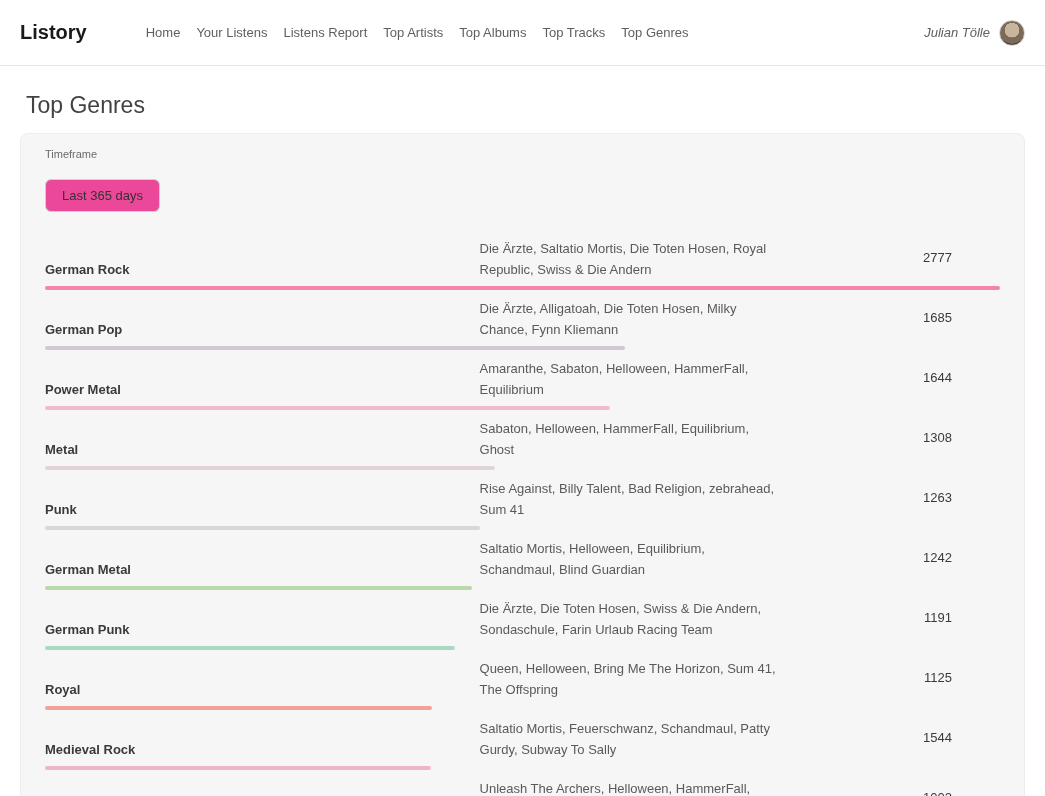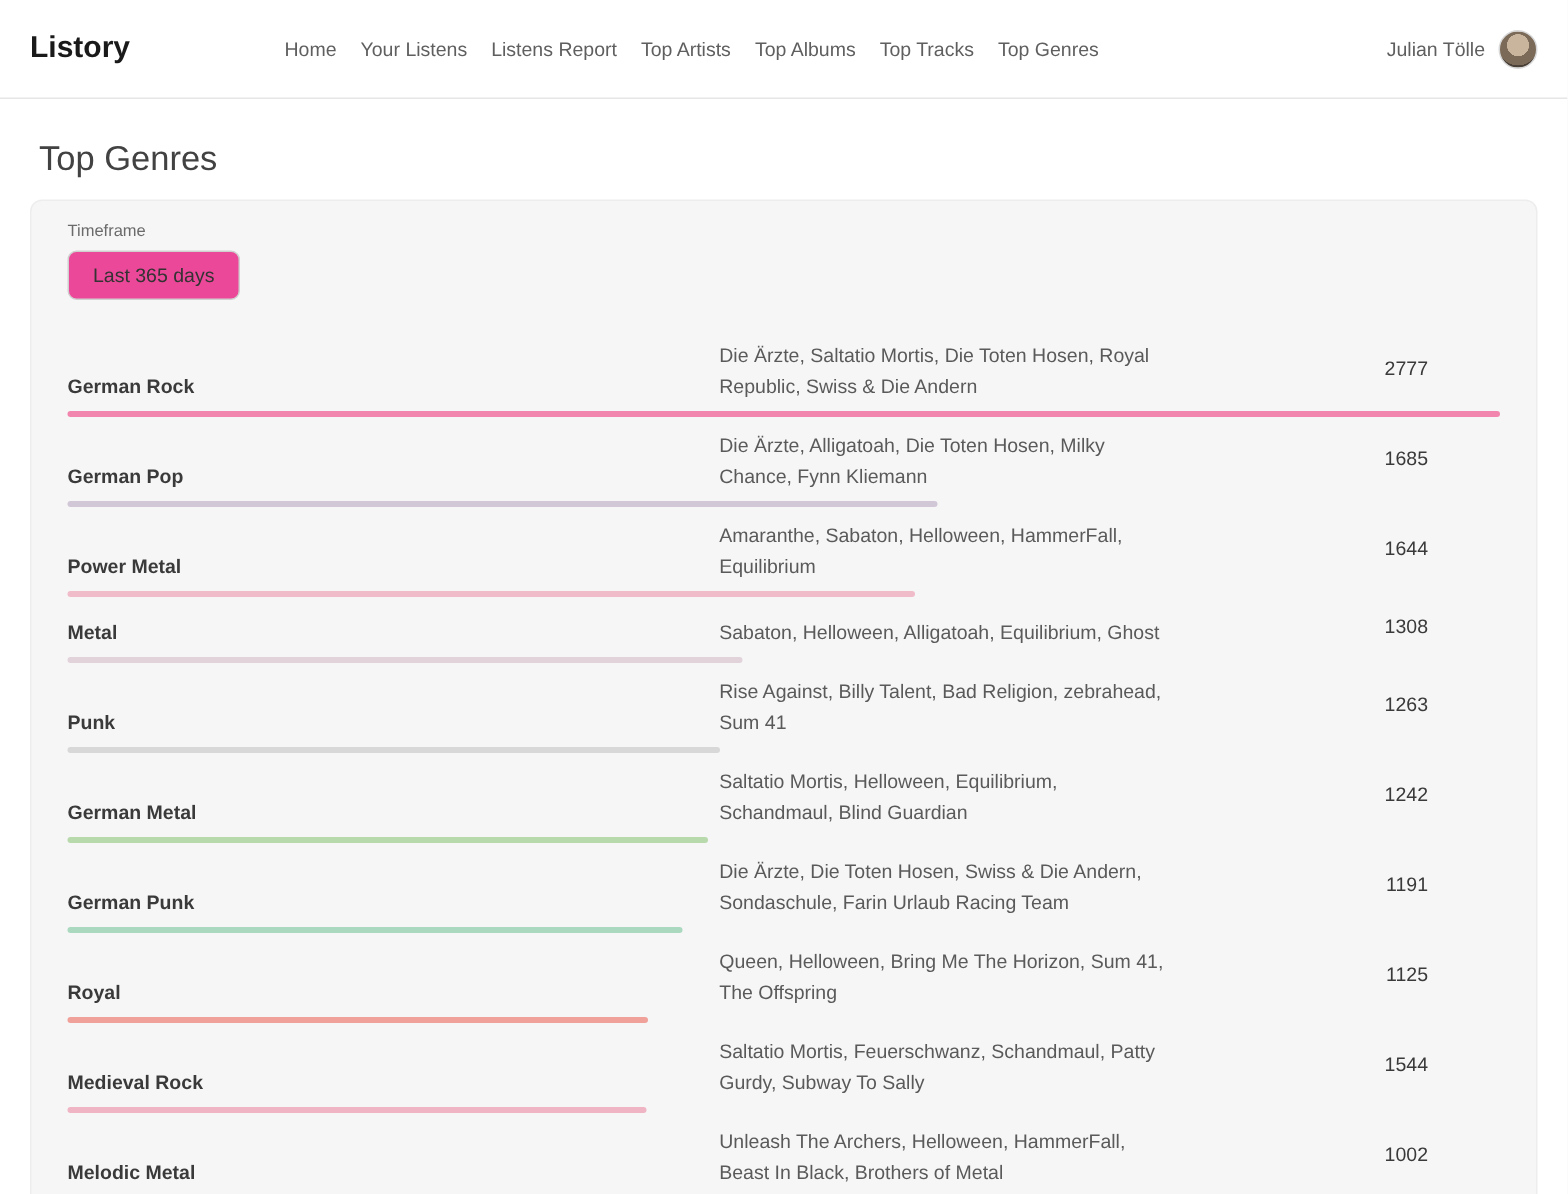--- a/index.html
+++ b/index.html
@@ -10,37 +10,36 @@
     color: #3a3a3a;
   }
   
   header {
     height: 66px;
     display: flex;
     align-items: center;
     padding: 0 20px;
     border-bottom: 1px solid #e6e6e6;
     background: #fff;
-    gap: 44px;
   }
   .logo {
     font-size: 20px;
     font-weight: 700;
     color: #1a1a1a;
     margin-right: 20px;
     cursor: pointer;
   }
   nav { display: flex; align-items: center; gap: 16px; flex: 1; padding-left: 39px; }
   .nav-link {
     font-size: 13px;
     color: #5f5f5f;
     text-decoration: none;
     white-space: nowrap;
   }
-  .user-area { display: flex; align-items: center; gap: 9px; }
+  .user-area { display: flex; align-items: center; gap: 9px; font-style: italic; }
   .user-name { font-size: 13px; color: #5f5f5f; cursor: pointer; }
   .avatar {
     width: 26px; height: 26px; border-radius: 50%;
     background: radial-gradient(circle at 50% 38%, #c9b49d 0 38%, #7b6a58 39% 70%, #4a4038 71%);
     border: 1px solid #d8d8d8;
     cursor: pointer;
     display: inline-block;
   }
   
   main { padding: 0 20px; }
@@ -55,21 +54,21 @@
     border: 1px solid #ededed;
     border-radius: 8px;
     padding: 14px 24px 0 24px;
     height: 700px;
     overflow: hidden;
   }
   .tf-label {
     display: block;
     font-size: 11px;
     color: #6b6b6b;
-    margin-bottom: 7px;
+    margin-bottom: 19px;
   }
   .tf-select {
     font-family: "Liberation Sans", sans-serif;
     font-size: 13px;
     color: #333;
     background: #ec4899;
     border: 1px solid #d0d0d0;
     border-radius: 6px;
     padding: 8px 16px;
     cursor: pointer;
@@ -162,21 +161,21 @@
       <div class="genre-name">Power Metal</div>
       <div class="genre-artists">Amaranthe, Sabaton, Helloween, HammerFall, Equilibrium</div>
       <div class="genre-count">1644</div>
     </div>
     <div class="genre-bar" style="width: 59.2%; background: rgb(240, 188, 202);"></div>
   </div>
 
   <div class="genre-row">
     <div class="row-content">
       <div class="genre-name">Metal</div>
-      <div class="genre-artists">Sabaton, Helloween, Alligatoah, Equilibrium, Ghost</div>
+      <div class="genre-artists">Sabaton, Helloween, HammerFall, Equilibrium, Ghost</div>
       <div class="genre-count">1308</div>
     </div>
     <div class="genre-bar" style="width: 47.1%; background: rgb(226, 210, 218);"></div>
   </div>
 
   <div class="genre-row">
     <div class="row-content">
       <div class="genre-name">Punk</div>
       <div class="genre-artists">Rise Against, Billy Talent, Bad Religion, zebrahead, Sum 41</div>
       <div class="genre-count">1263</div>

